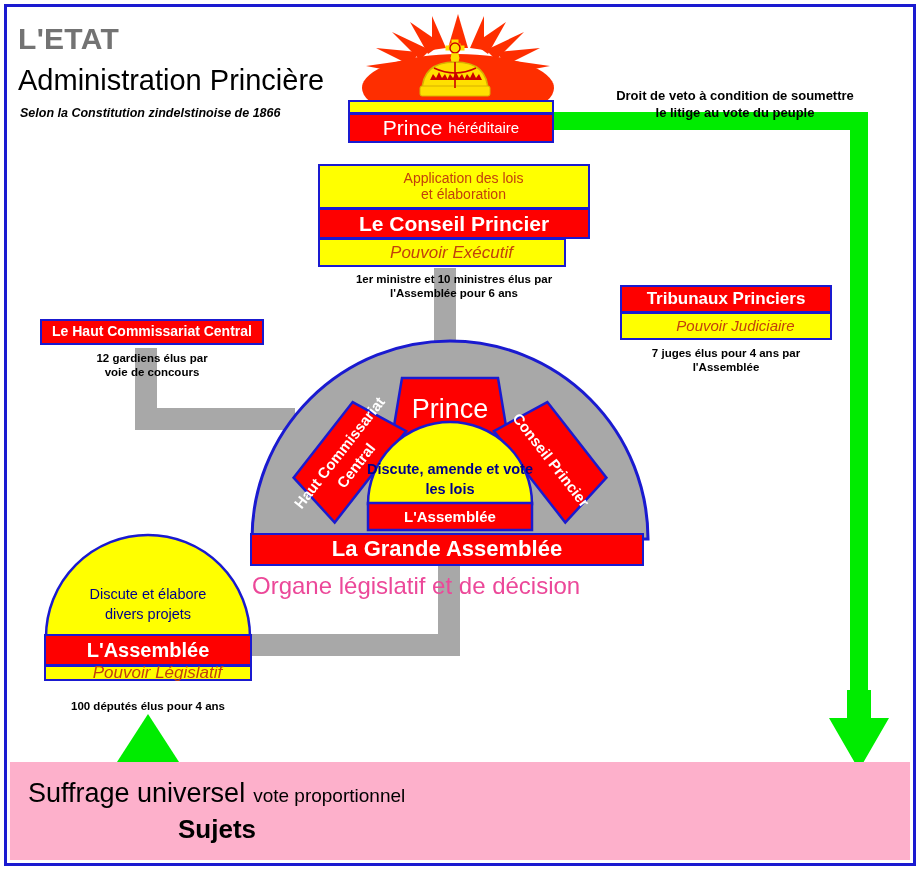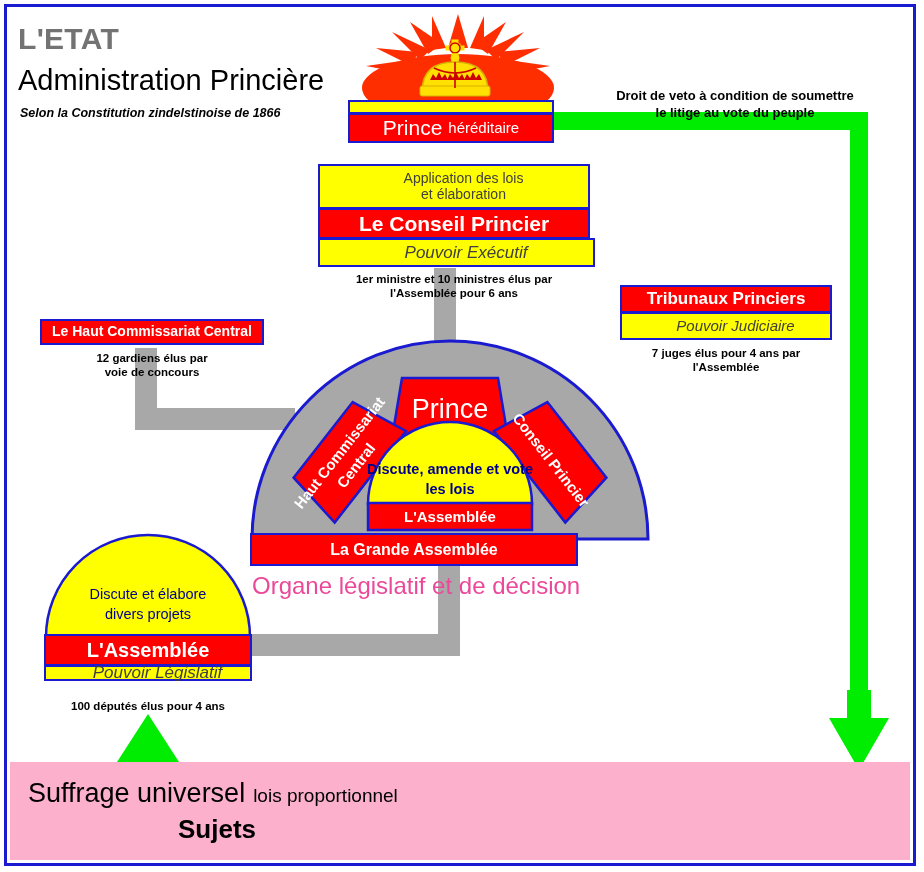--- a/index.html
+++ b/index.html
@@ -2,21 +2,21 @@
 <html><head>
 <meta charset="utf-8">
 <style>
   html,body{margin:0;padding:0;background:#ffffff;}
   body{font-family:"Liberation Sans", sans-serif;}
   #page{position:relative;width:924px;height:872px;background:#ffffff;overflow:hidden;}
   .frame{position:absolute;left:4px;top:4px;width:912px;height:862px;border:3px solid #1a1ad0;box-sizing:border-box;}
 
   .abs{position:absolute;}
   .tbox{box-sizing:border-box;border:2px solid #1a1ad0;}
-  .yellow{background:#ffff00;color:#404040;padding-left:19px;}
+  .yellow{background:#ffff00;color:#c2410c;padding-left:19px;}
   .red{background:#fe0000;color:#ffffff;}
   .ctr{display:flex;align-items:center;justify-content:center;text-align:center;line-height:1.12;}
 
   
   .t-etat{font-size:30px;font-weight:bold;color:#737373;letter-spacing:.3px;}
   .t-admin{font-size:29px;color:#000;}
   .t-sel{font-size:12.5px;font-style:italic;font-weight:bold;color:#000;}
 
   
   .cap{font-size:11.5px;font-weight:bold;color:#000;text-align:center;line-height:1.25;}
@@ -112,21 +112,21 @@
   <div class="abs tbox red ctr" style="left:348px;top:113px;width:206px;height:30px;">
     <span style="font-size:21px;">Prince</span>
     <span style="font-size:15px;margin-left:6px;">héréditaire</span>
   </div>
 
   <div class="abs tbox yellow ctr" style="left:318px;top:164px;width:272px;height:45px;font-size:14px;flex-direction:column;">
     <div>Application des lois</div>
     <div>et élaboration</div>
   </div>
   <div class="abs tbox red ctr lab-red-big" style="left:318px;top:208px;width:272px;height:31px;">Le Conseil Princier</div>
-  <div class="abs tbox yellow ctr lab-it" style="left:318px;top:238px;width:277px;height:29px;">Pouvoir Exécutif</div>
+  <div class="abs tbox yellow ctr lab-it" style="left:318px;top:238px;width:248px;height:29px;">Pouvoir Exécutif</div>
   <div class="abs cap" style="left:318px;top:272px;width:272px;">
     <div>1er ministre et 10 ministres élus par</div>
     <div>l'Assemblée pour 6 ans</div>
   </div>
 
   <div class="abs tbox red ctr" style="left:40px;top:319px;width:224px;height:26px;font-size:14px;font-weight:bold;">Le Haut Commissariat Central</div>
   <div class="abs cap" style="left:40px;top:351px;width:224px;">
     <div>12 gardiens élus par</div>
     <div>voie de concours</div>
   </div>
@@ -158,35 +158,35 @@
       </g>
 
       <path d="M118,178 A82,82 0 0 1 282,178 Z" fill="#ffff00" stroke="#1a1ad0" stroke-width="2.5"></path>
       <text x="200" y="148" text-anchor="middle" font-size="14.5" font-weight="bold" fill="#00008b" font-family="Liberation Sans, sans-serif">Discute, amende et vote</text>
       <text x="200" y="168" text-anchor="middle" font-size="14.5" font-weight="bold" fill="#00008b" font-family="Liberation Sans, sans-serif">les lois</text>
       <rect x="118" y="177" width="164" height="27" fill="#fe0000" stroke="#1a1ad0" stroke-width="2.5"></rect>
       <text x="200" y="196" text-anchor="middle" font-size="15" font-weight="bold" fill="#ffffff" font-family="Liberation Sans, sans-serif">L'Assemblée</text>
     </svg>
   </div>
 
-  <div class="abs tbox red ctr" style="left:250px;top:533px;width:328px;height:33px;font-size:16px;font-weight:bold;">La Grande Assemblée</div>
+  <div class="abs tbox red ctr" style="left:250px;top:533px;width:394px;height:33px;font-size:22px;font-weight:bold;">La Grande Assemblée</div>
   <div class="abs" style="left:252px;top:572px;width:420px;font-size:24px;color:#ec4899;">Organe législatif et de décision</div>
 
   <svg class="abs" style="left:44px;top:533px;" width="208" height="106">
     <path d="M2,104 A102,102 0 0 1 206,104 Z" fill="#ffff00" stroke="#1a1ad0" stroke-width="2.5"></path>
     <text x="104" y="66" text-anchor="middle" font-size="14.5" fill="#00008b" font-family="Liberation Sans, sans-serif">Discute et élabore</text>
     <text x="104" y="86" text-anchor="middle" font-size="14.5" fill="#00008b" font-family="Liberation Sans, sans-serif">divers projets</text>
   </svg>
   <div class="abs tbox red ctr" style="left:44px;top:634px;width:208px;height:32px;font-size:20px;font-weight:bold;">L'Assemblée</div>
   <div class="abs tbox yellow ctr lab-it" style="left:44px;top:665px;width:208px;height:16px;">Pouvoir Législatif</div>
   <div class="abs cap" style="left:38px;top:699px;width:220px;">100 députés élus pour 4 ans</div>
 
   <svg class="abs" style="left:116px;top:714px;" width="64" height="50">
     <polygon points="32,0 63,48 1,48" fill="#00ec00"></polygon>
   </svg>
 
   <div class="abs band" style="left:10px;top:762px;width:900px;height:98px;">
     <div class="suff" style="position:absolute;left:18px;top:16px;">
-      <span>Suffrage universel</span><span class="small" style="margin-left:8px;">lois proportionnel</span>
+      <span>Suffrage universel</span><span class="small" style="margin-left:8px;">vote proportionnel</span>
     </div>
     <div class="sujets" style="position:absolute;left:168px;top:52px;">Sujets</div>
   </div>
 </div>
 
 </body></html>

